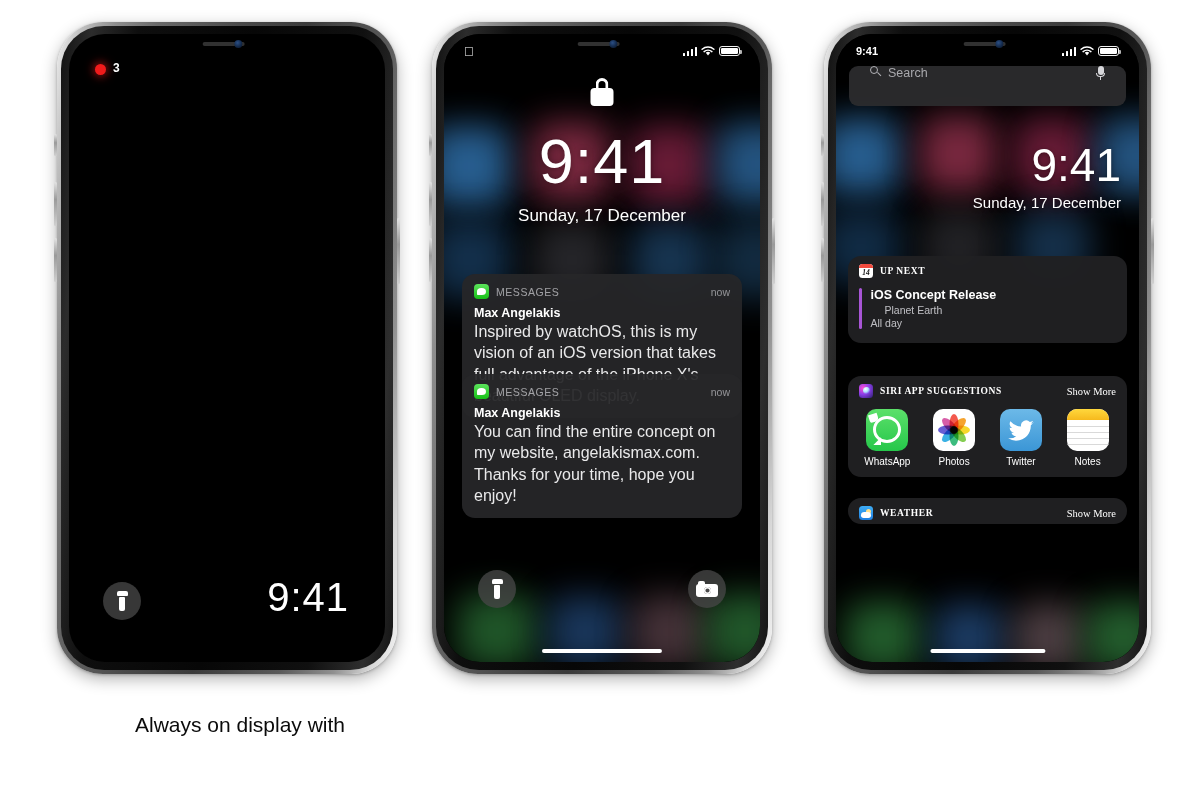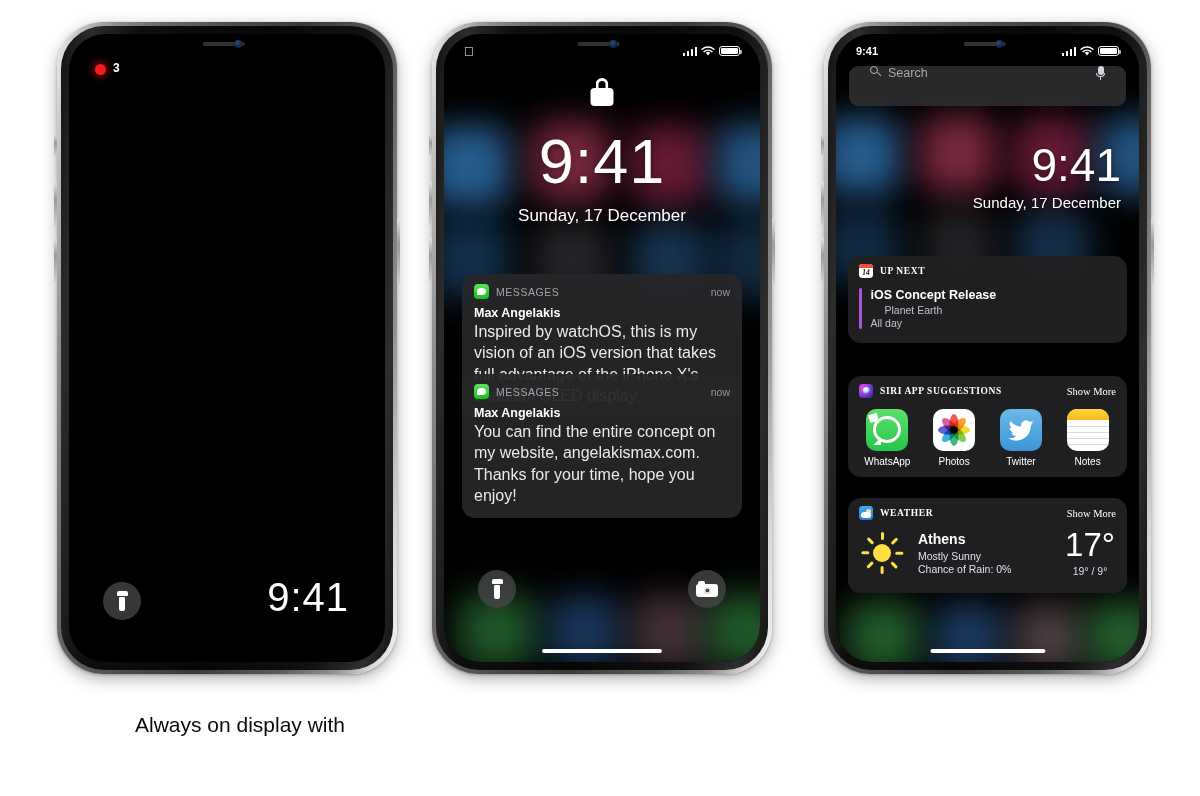--- a/index.html
+++ b/index.html
@@ -643,42 +643,20 @@
 
           </div>
         </div>
 
         <div class="widget" style="top:464px;">
           <div class="widget-head">
             <span class="wh-icon wx-ic"></span>
             <span class="wh-title">WEATHER</span>
             <span class="wh-more">Show More</span>
           </div>
-          <div class="wx-body">
-            <span class="sun">
-              <i class="sun-core"></i>
-              <i class="ray" style="transform:rotate(0deg);"></i>
-              <i class="ray" style="transform:rotate(45deg);"></i>
-              <i class="ray" style="transform:rotate(90deg);"></i>
-              <i class="ray" style="transform:rotate(135deg);"></i>
-              <i class="ray" style="transform:rotate(180deg);"></i>
-              <i class="ray" style="transform:rotate(225deg);"></i>
-              <i class="ray" style="transform:rotate(270deg);"></i>
-              <i class="ray" style="transform:rotate(315deg);"></i>
-            </span>
-            <span class="wx-mid">
-              <span class="wx-city" style="display:block;">Athens</span>
-              <span class="wx-cond" style="display:block;">Mostly Sunny</span>
-              <span class="wx-rain" style="display:block;">Chance of Rain: 0%</span>
-            </span>
-            <span class="wx-right">
-              <span class="wx-temp" style="display:block;">17°</span>
-              <span class="wx-hl" style="display:block;">19° / 9°</span>
-            </span>
-          </div>
         </div>
 
         <div class="home-indicator"></div>
       </div>
     </div>
   </div>
 
   <div class="caption">
     <div>Always on display with</div>
   </div>

